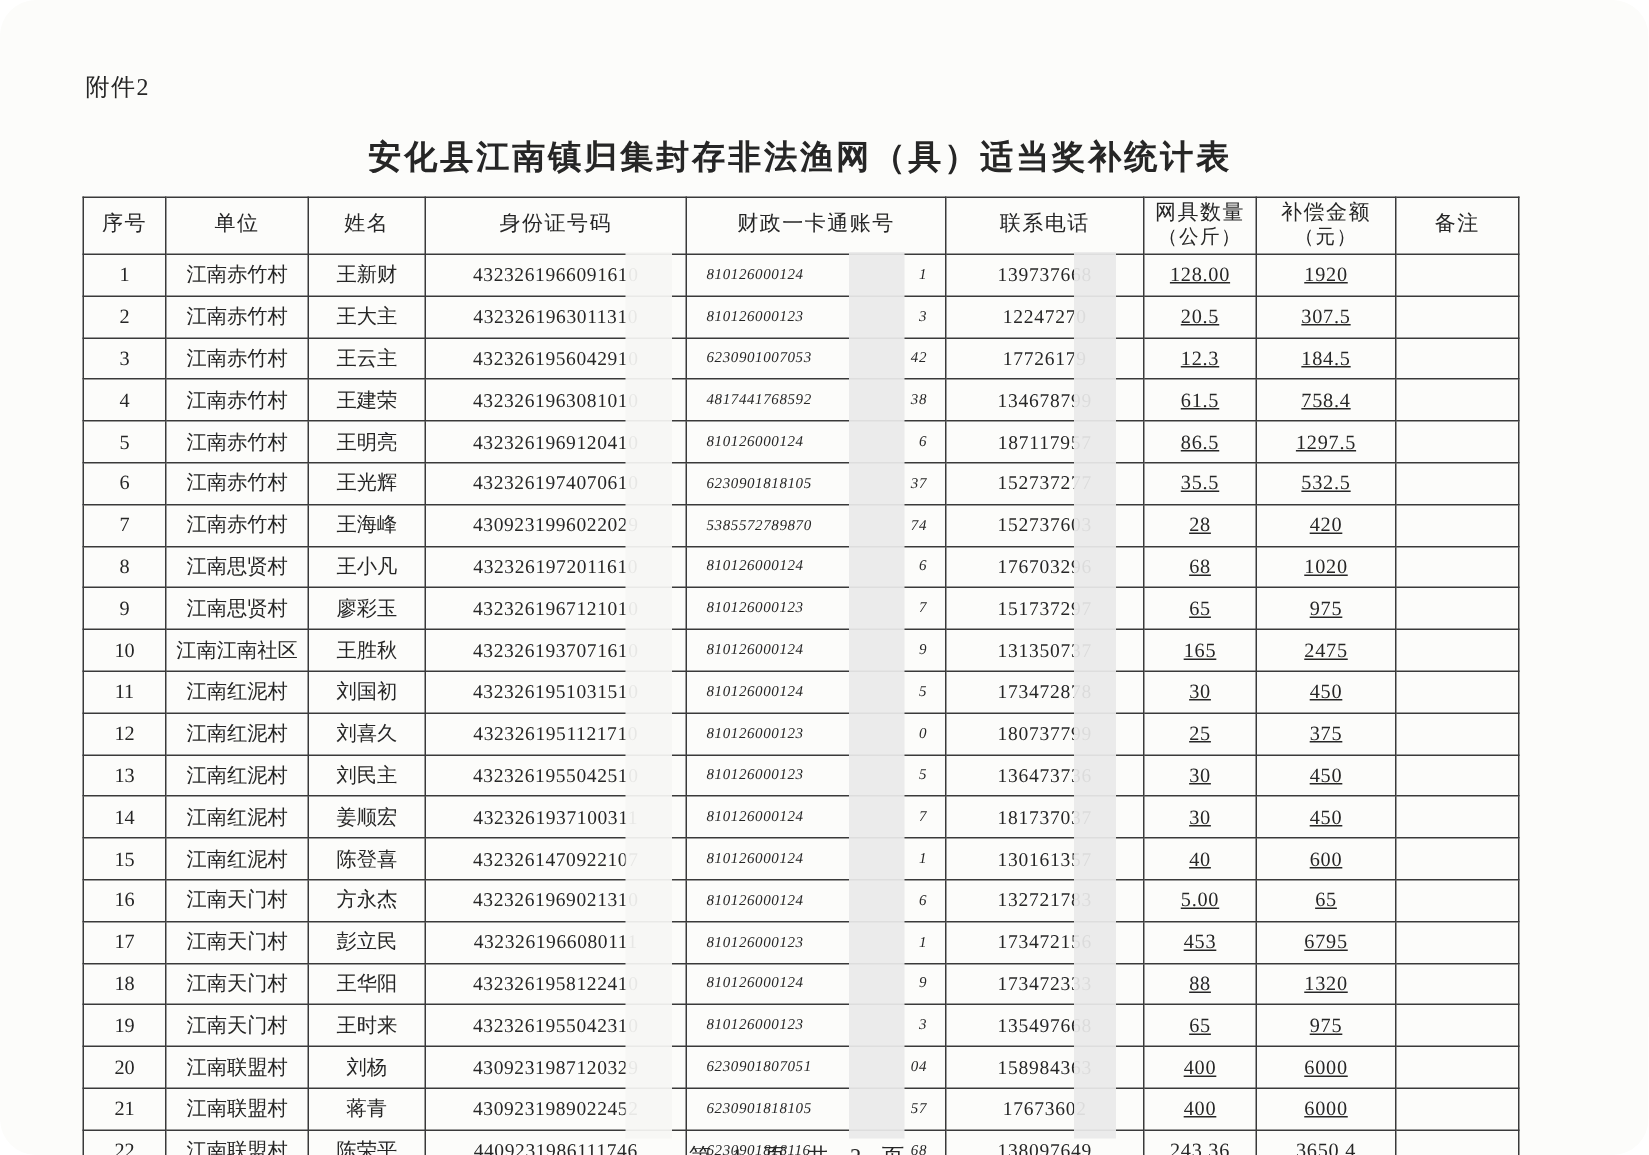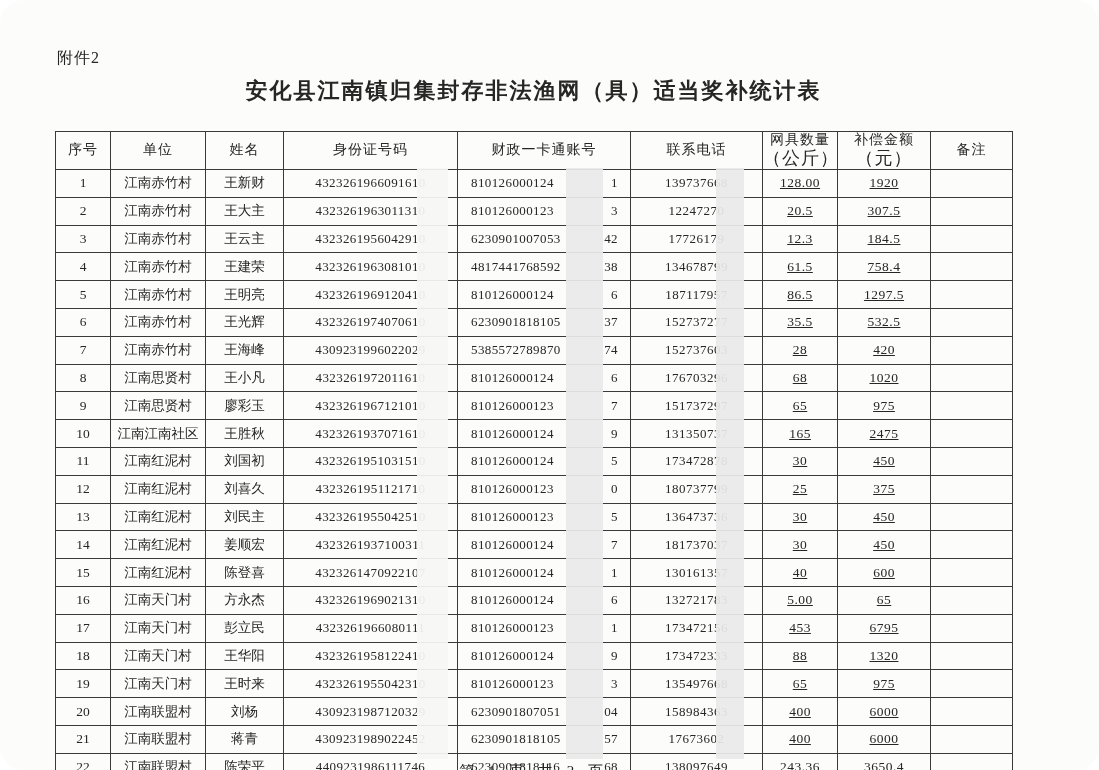--- a/index.html
+++ b/index.html
@@ -8,37 +8,37 @@
   }
   html,body{margin:0;padding:0;background:#ffffff;}
   .page{
     position:relative; width:1099px; height:770px; overflow:hidden;
     background:var(--paper); color:var(--ink);
     font-family:"Liberation Serif","DejaVu Serif",serif;
     border-radius:24px;
   }
   .attachment{position:absolute; left:57px; top:48px; font-size:16px; letter-spacing:1px;}
   .title{
-    position:absolute; left:55px; top:76px; width:957px; text-align:center;
+    position:absolute; left:55px; top:90px; width:957px; text-align:center;
     font-size:22px; font-weight:bold; letter-spacing:2px;
   }
   .table-wrap{position:absolute; left:55px; top:131px; width:957px;}
   table.doc{
     border-collapse:collapse; table-layout:fixed; width:957px;
     font-size:13.5px; color:var(--ink);
   }
   table.doc th, table.doc td{
     border:1px solid var(--border); padding:0; text-align:center;
     overflow:hidden; white-space:nowrap;
   }
   table.doc thead th{height:37px; font-weight:normal; font-size:14px; letter-spacing:1px; line-height:1.15;}
   table.doc tbody td{height:26.8px;}
-  .hdr2{display:block; font-size:18px;}
+  .hdr2{display:block; font-size:13px;}
   .cell-id{letter-spacing:0.4px; padding-right:37px; font-size:13px;}
-  .cell-account{font-size:13px;}
+  .cell-account{font-size:10px;font-style:italic;}
   .acct{display:flex; justify-content:space-between; padding:0 12px 0 13px; letter-spacing:0.4px;}
   .cell-phone{text-align:left; padding-left:27px; letter-spacing:0.5px; font-size:13px;}
   .cell-quantity,.cell-amount{letter-spacing:0.5px;text-decoration:underline;}
   .strip{position:absolute; top:37px; height:591px; opacity:0.93; pointer-events:none;}
   .strip-id{left:362px; width:31px; background:var(--red-white);}
   .strip-acct{left:511px; width:37px; background:var(--red-gray);}
   .strip-phone{left:661px; width:28px; background:var(--red-gray);}
   .page-footer{
     position:absolute; left:55px; top:762px; width:957px; text-align:center;
     font-size:15px; letter-spacing:5px;

